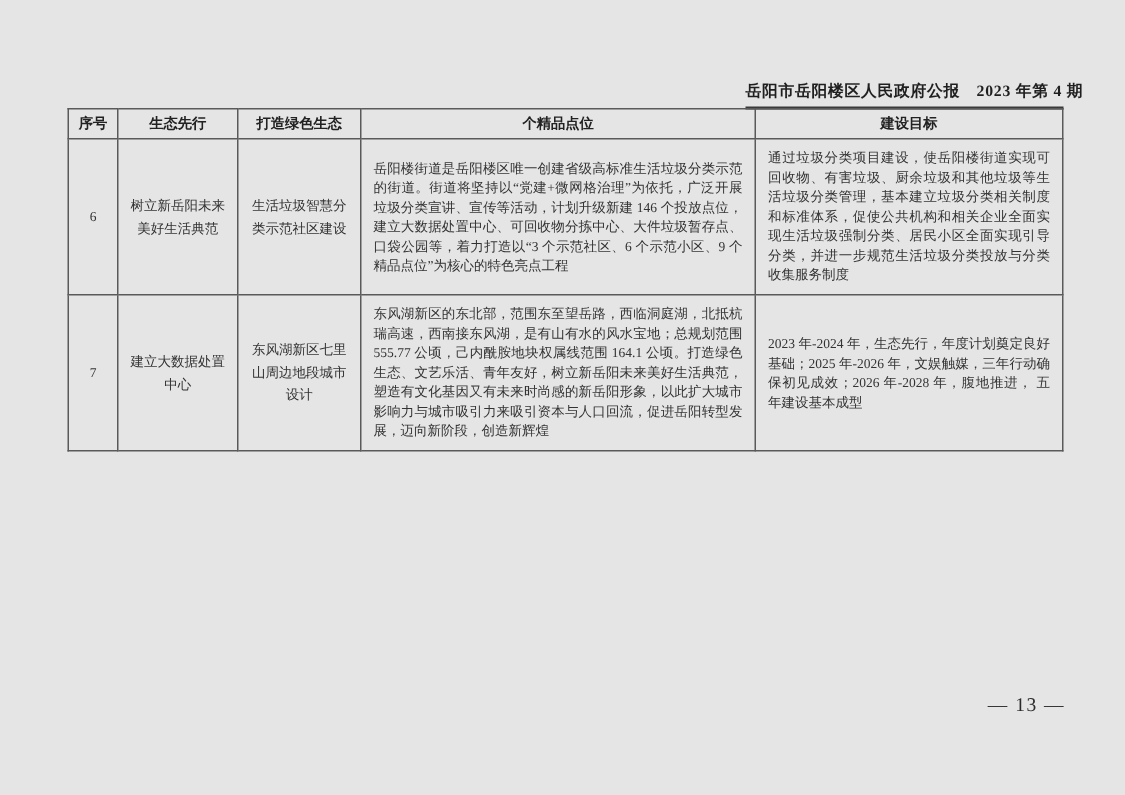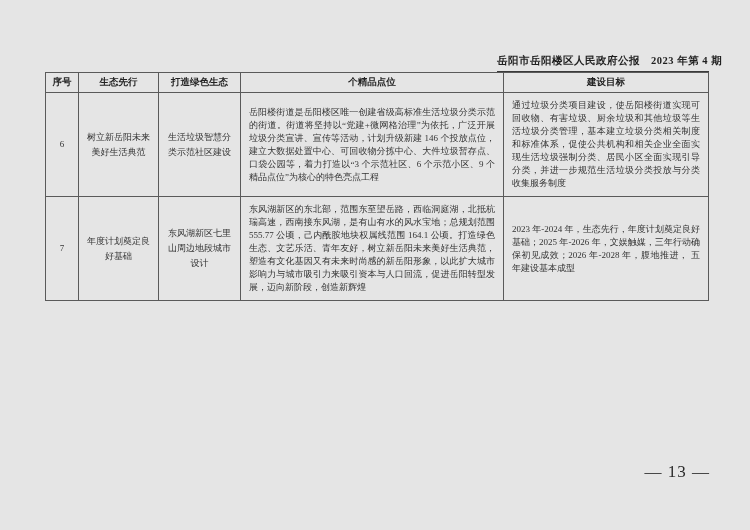--- a/index.html
+++ b/index.html
@@ -72,21 +72,21 @@
     text-justify: inter-ideograph;
     padding: 6px 8px;
     line-height: 13px;
   }
   .gov-table tr.row-6 { height: 98px; }
   .gov-table tr.row-7 { height: 88px; }
   .page-number {
     position: absolute;
     right: 40px;
     top: 462px;
-    font-size: 17px;
+    font-size: 13px;
     letter-spacing: 1px;
     color: #2b2b2b;
   }
 </style>
 </head>
 <body>
 
 <div class="page">
 
   <div class="masthead">岳阳市岳阳楼区人民政府公报　2023 年第 4 期</div>
@@ -111,21 +111,21 @@
     <tbody>
       <tr class="row-6">
         <td class="center-cell">6</td>
         <td class="center-cell">树立新岳阳未来美好生活典范</td>
         <td class="center-cell">生活垃圾智慧分类示范社区建设</td>
         <td class="text-cell">岳阳楼街道是岳阳楼区唯一创建省级高标准生活垃圾分类示范的街道。街道将坚持以“党建+微网格治理”为依托，广泛开展垃圾分类宣讲、宣传等活动，计划升级新建 146 个投放点位，建立大数据处置中心、可回收物分拣中心、大件垃圾暂存点、口袋公园等，着力打造以“3 个示范社区、6 个示范小区、9 个精品点位”为核心的特色亮点工程</td>
         <td class="text-cell">通过垃圾分类项目建设，使岳阳楼街道实现可回收物、有害垃圾、厨余垃圾和其他垃圾等生活垃圾分类管理，基本建立垃圾分类相关制度和标准体系，促使公共机构和相关企业全面实现生活垃圾强制分类、居民小区全面实现引导分类，并进一步规范生活垃圾分类投放与分类收集服务制度</td>
       </tr>
       <tr class="row-7">
         <td class="center-cell">7</td>
-        <td class="center-cell">年度计划奠定良好基础</td>
+        <td class="center-cell">建立大数据处置中心</td>
         <td class="center-cell">东风湖新区七里山周边地段城市设计</td>
         <td class="text-cell">东风湖新区的东北部，范围东至望岳路，西临洞庭湖，北抵杭瑞高速，西南接东风湖，是有山有水的风水宝地；总规划范围 555.77 公顷，己内酰胺地块权属线范围 164.1 公顷。打造绿色生态、文艺乐活、青年友好，树立新岳阳未来美好生活典范，塑造有文化基因又有未来时尚感的新岳阳形象，以此扩大城市影响力与城市吸引力来吸引资本与人口回流，促进岳阳转型发展，迈向新阶段，创造新辉煌</td>
         <td class="text-cell">2023 年-2024 年，生态先行，年度计划奠定良好基础；2025 年-2026 年，文娱触媒，三年行动确保初见成效；2026 年-2028 年，腹地推进， 五年建设基本成型</td>
       </tr>
     </tbody>
   </table>
 
   <div class="page-number">— 13 —</div>
 
 </div>

